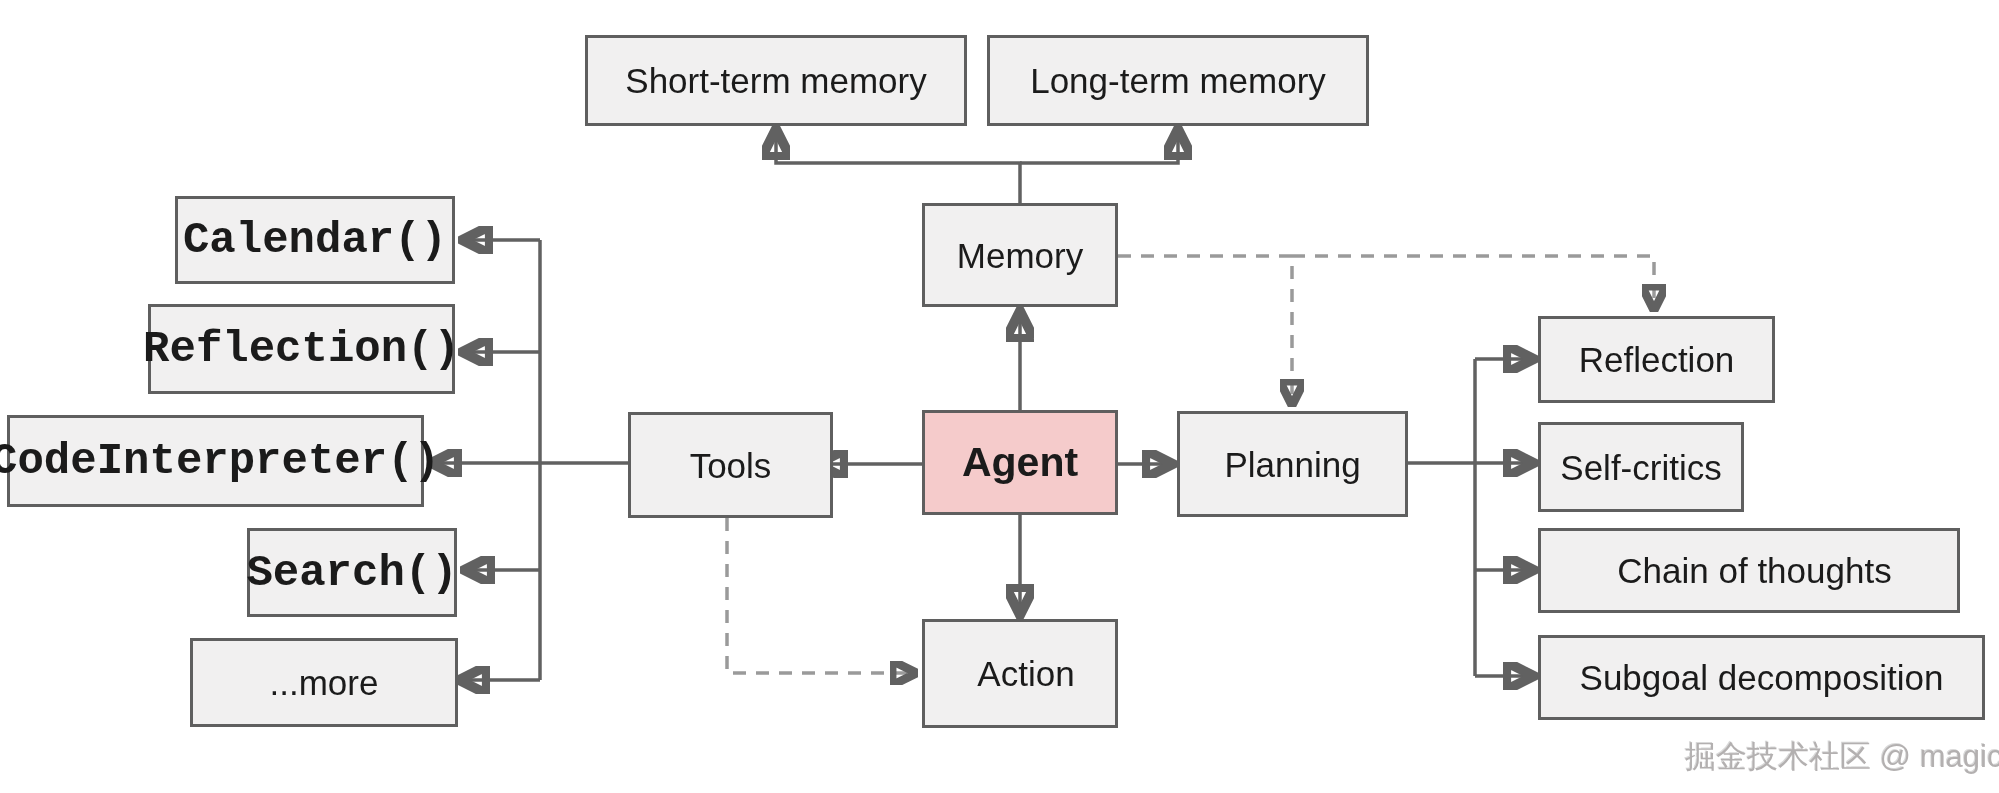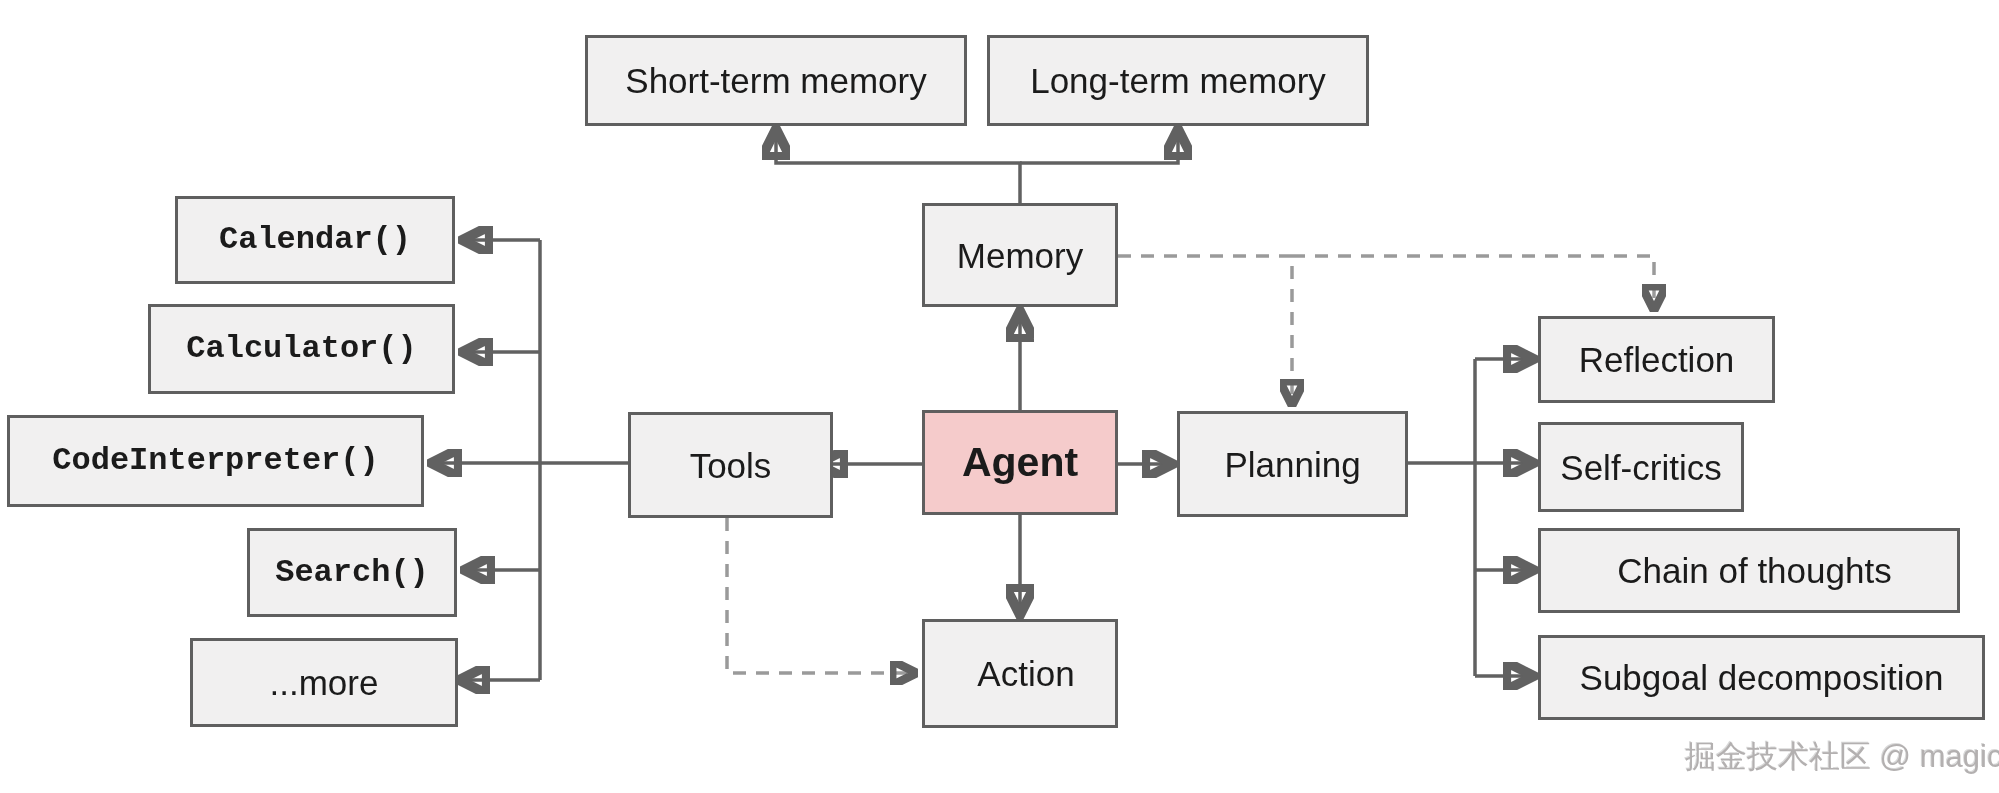--- a/index.html
+++ b/index.html
@@ -28,21 +28,21 @@
   .node{
     position:absolute;z-index:2;box-sizing:border-box;
     border:3px solid var(--node-border);
     background:var(--node-fill);
     color:var(--text);
     display:flex;align-items:center;justify-content:center;
     font-size:35px;line-height:1;white-space:nowrap;
   }
   .node.mono{
     font-family:"Liberation Mono", monospace;
-    font-weight:700;font-size:32px;
+    font-weight:700;font-size:44px;
   }
   .node.agent{
     background:var(--agent-fill);
     font-weight:700;font-size:41px;
   }
 
   #n-stm        {left:585px;  top:35px;  width:382px; height:91px;}
   #n-ltm        {left:987px;  top:35px;  width:382px; height:91px;}
   #n-memory     {left:922px;  top:203px; width:196px; height:104px;}
   #n-agent      {left:922px;  top:410px; width:196px; height:105px;}
@@ -111,21 +111,21 @@
 
   <div class="node" id="n-stm">Short-term memory</div>
   <div class="node" id="n-ltm">Long-term memory</div>
   <div class="node" id="n-memory">Memory</div>
   <div class="node agent" id="n-agent">Agent</div>
   <div class="node" id="n-tools">Tools</div>
   <div class="node" id="n-planning">Planning</div>
   <div class="node" id="n-action">Action</div>
 
   <div class="node mono" id="n-calendar">Calendar()</div>
-  <div class="node mono" id="n-calculator">Calculator()</div>
+  <div class="node mono" id="n-calculator">Reflection()</div>
   <div class="node mono" id="n-codeint">CodeInterpreter()</div>
   <div class="node mono" id="n-search">Search()</div>
   <div class="node" id="n-more">...more</div>
 
   <div class="node" id="n-reflection">Reflection</div>
   <div class="node" id="n-selfcritics">Self-critics</div>
   <div class="node" id="n-chain">Chain of thoughts</div>
   <div class="node" id="n-subgoal">Subgoal decomposition</div>
 
   <div id="watermark">掘金技术社区 @ magicwt</div>

